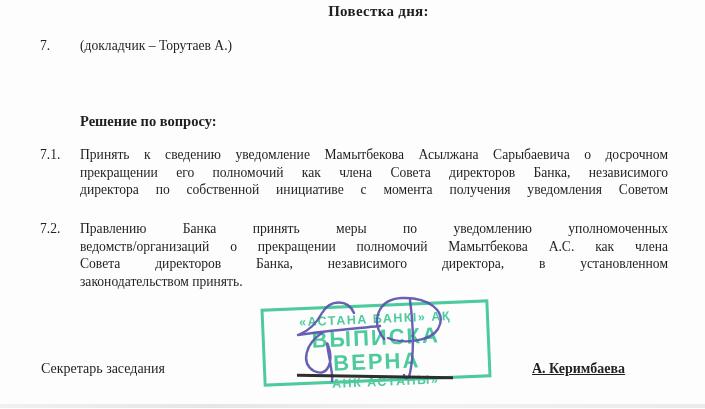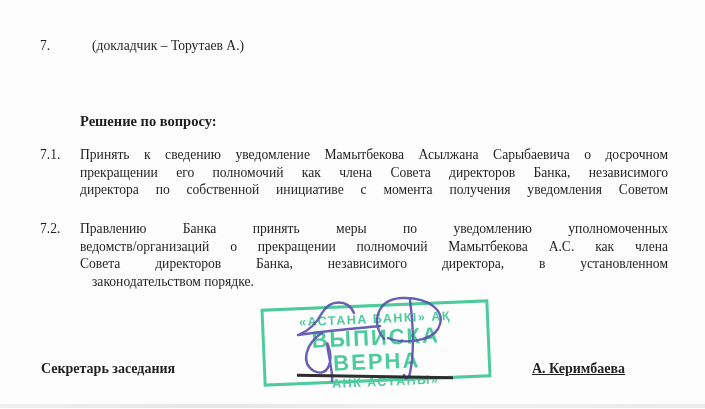--- a/index.html
+++ b/index.html
@@ -20,21 +20,21 @@
     position:absolute;top:3px;left:0;right:0;
     padding-left:52px;
     text-align:center;
     font-weight:bold;font-size:15px;letter-spacing:.3px;
   }
   .row{position:absolute;left:40px;width:628px;display:flex;font-size:13.6px;line-height:17.5px;}
   .num{width:40px;flex:none;}
   .body{width:588px;}
   .jline{text-align:justify;text-align-last:justify;height:17.5px;overflow:hidden;}
   .jline::after{content:'';display:inline-block;width:100%;height:0;}
-  .pline{height:17.5px;margin-left:12px;}
+  .pline{height:17.5px;}
   .section-heading{
     position:absolute;left:80px;top:113px;
     font-weight:bold;font-size:14.5px;
   }
   .stamp{
     position:absolute;left:262px;top:304px;width:222px;height:72px;
     border:3px solid var(--stamp-color);
     transform:rotate(-2.4deg);
     color:var(--stamp-color);
     font-family:"Liberation Sans","DejaVu Sans",sans-serif;
@@ -42,33 +42,34 @@
     opacity:.92;
   }
   .stamp-l1{font-size:12.5px;letter-spacing:1.5px;margin-top:5px;}
   .stamp-l2{font-size:22px;letter-spacing:2px;line-height:24px;}
   .stamp-l3{font-size:12.5px;letter-spacing:1.5px;padding-left:16px;margin-top:1px;}
   .signature-svg{position:absolute;left:288px;top:291px;width:172px;height:102px;}
   .sig-line{
     position:absolute;left:297px;top:375px;width:156px;height:2.5px;
     background:#2e2e2e;transform:rotate(0.9deg);
   }
-  .footer-left{position:absolute;left:41px;top:361px;font-weight:bold;font-size:14px;text-align:right;}
+  .footer-left{position:absolute;left:41px;top:361px;font-weight:normal;font-size:14px;text-align:right;}
   .footer-right{position:absolute;left:532px;top:361px;font-weight:bold;font-size:14px;text-decoration:underline;}
   .scan-artifact{
     position:absolute;left:0;top:404px;width:705px;height:4px;
     background:linear-gradient(to right,#ededed 0%,#e0e0e0 30%,#eeeeee 60%,#e6e6e6 100%);
     opacity:.8;
   }
 </style>
 </head>
 <body>
 
 <div class="page">
 
+  <div class="doc-title">Повестка дня:</div>
 
   <div class="row" style="top:37px;">
     <div class="num">7.</div>
     <div class="body">
       <div class="pline">(докладчик – Торутаев А.)</div>
     </div>
   </div>
 
   <div class="section-heading">Решение по вопросу:</div>
 
@@ -80,21 +81,21 @@
       <div class="jline">директора по собственной инициативе с момента получения уведомления Советом</div>
     </div>
   </div>
 
   <div class="row" style="top:220px;">
     <div class="num">7.2.</div>
     <div class="body">
       <div class="jline">Правлению Банка принять меры по уведомлению уполномоченных</div>
       <div class="jline">ведомств/организаций о прекращении полномочий Мамытбекова А.С. как члена</div>
       <div class="jline">Совета директоров Банка, независимого директора, в установленном</div>
-      <div class="pline">законодательством порядке.</div>
+      <div class="pline">законодательством принять.</div>
     </div>
   </div>
 
   <div class="stamp">
     <div class="stamp-l1">«АСТАНА БАНКІ» АҚ</div>
     <div class="stamp-l2">ВЫПИСКА ВЕРНА</div>
     <div class="stamp-l3">АНК АСТАНЫ»</div>
   </div>
 
   <svg class="signature-svg" viewBox="0 0 172 102" xmlns="http://www.w3.org/2000/svg">

